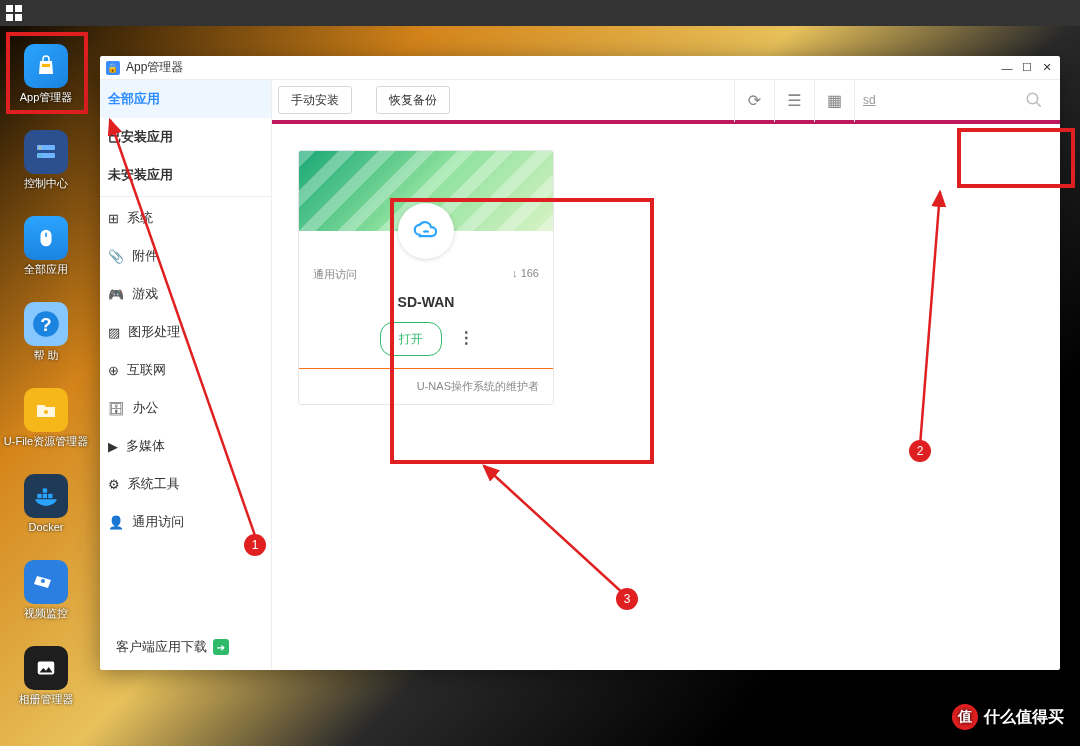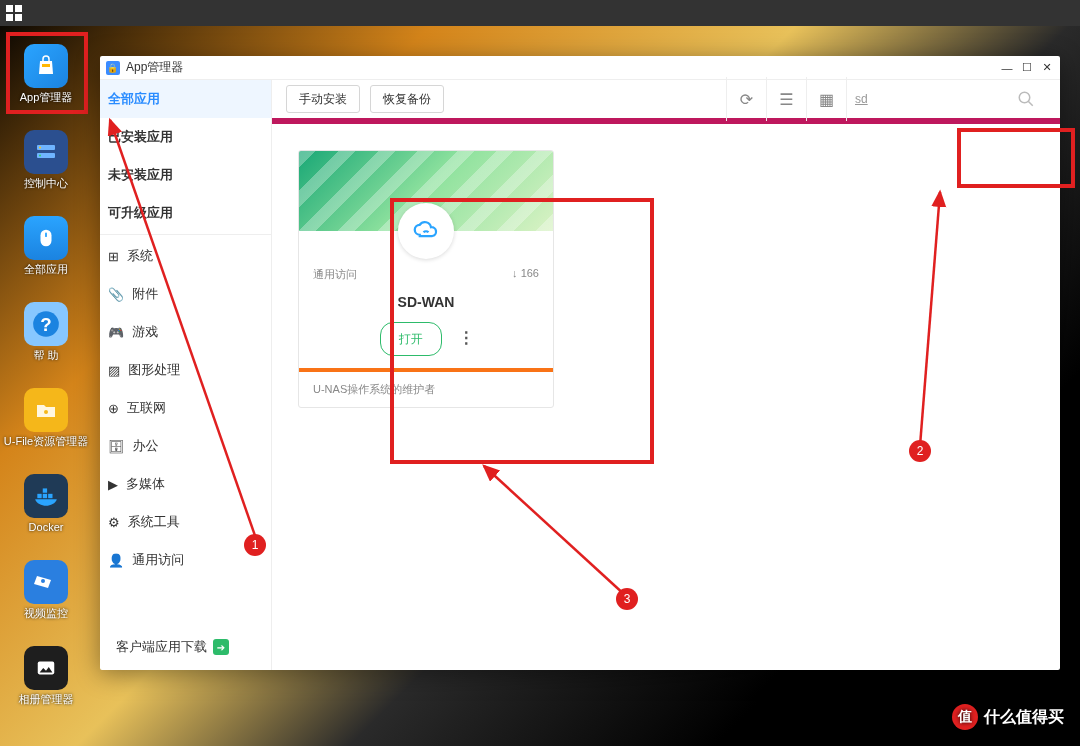--- a/index.html
+++ b/index.html
@@ -28,37 +28,37 @@
 .winbtn{width:14px;height:14px;display:flex;align-items:center;justify-content:center;cursor:pointer;font-size:11px;color:#333;}
 .body{flex:1;display:flex;min-height:0;}
 .sidebar{width:172px;border-right:1px solid #eee;display:flex;flex-direction:column;position:relative;}
 .side-item{height:38px;display:flex;align-items:center;padding:0 8px;font-size:13px;color:#333;cursor:pointer;gap:8px;}
 .side-item.active{color:#2a8cff;background:#eef6ff;}
 .side-item.bold{font-weight:600;}
 .side-divider{height:1px;background:#eee;margin:2px 0;}
 .side-foot{margin-top:auto;height:46px;display:flex;align-items:center;padding:0 16px;font-size:13px;color:#333;gap:6px;}
 .side-foot .go{width:16px;height:16px;background:#2dbb6a;border-radius:3px;display:flex;align-items:center;justify-content:center;color:#fff;font-size:10px;}
 .main{flex:1;display:flex;flex-direction:column;}
-.toolbar{height:44px;display:flex;align-items:center;padding:0 14px;gap:10px;border-bottom:6px solid #be185d;}
+.toolbar{height:44px;display:flex;align-items:center;padding:0 6px;gap:24px;border-bottom:4px solid #be185d;}
 .tbtn{height:28px;padding:0 12px;border:1px solid #d6d6d6;border-radius:3px;background:#fff;font-size:12px;color:#333;cursor:pointer;display:flex;align-items:center;}
 .tool-right{margin-left:auto;display:flex;align-items:center;gap:0;}
 .ticon{width:40px;height:44px;display:flex;align-items:center;justify-content:center;border-left:1px solid #eee;cursor:pointer;color:#888;font-size:16px;}
 .search-wrap{width:160px;height:44px;display:flex;align-items:center;border-left:1px solid #eee;}
 .search-input{flex:1;height:30px;border:none;padding:0 8px;font-size:12px;color:#999;outline:none;text-decoration:underline;}
 .content{flex:1;padding:26px;overflow:auto;}
 .card{width:256px;border:1px solid #e6e6e6;border-radius:3px;overflow:hidden;background:#fff;}
 .card-head{height:80px;background:linear-gradient(135deg,#1aa876 0%,#8fe29e 50%,#d9f2c4 100%);position:relative;}
 .card-head::before{content:"";position:absolute;inset:0;background:repeating-linear-gradient(135deg,rgba(255,255,255,.3) 0 12px,transparent 12px 28px);}
 .cloud-badge{position:absolute;left:50%;bottom:-28px;transform:translateX(-50%);width:56px;height:56px;border-radius:50%;background:#fff;display:flex;align-items:center;justify-content:center;box-shadow:0 1px 4px rgba(0,0,0,.15);}
 .card-body{padding:36px 14px 12px;text-align:center;}
 .card-row{display:flex;justify-content:space-between;font-size:11px;color:#888;}
 .card-title{font-size:14px;color:#333;font-weight:600;margin:12px 0 12px;}
 .open-btn{display:inline-flex;align-items:center;height:26px;padding:16px 18px;border:1px solid #2dbb6a;color:#2dbb6a;border-radius:13px;font-size:12px;cursor:pointer;}
 .more{display:inline-block;margin-left:12px;color:#555;cursor:pointer;letter-spacing:-2px;font-weight:bold;}
-.card-foot{border-top:4px solid #f97316;padding:10px 14px;font-size:11px;color:#888;text-align:left;}
+.card-foot{border-top:1px solid #f97316;padding:10px 14px;font-size:11px;color:#888;text-align:right;}
 .red-box-card{position:absolute;left:390px;top:198px;width:264px;height:266px;border:4px solid #e02020;}
 .red-box-search{position:absolute;left:957px;top:128px;width:118px;height:60px;border:4px solid #e02020;}
 .marker{position:absolute;width:22px;height:22px;border-radius:50%;background:#e02020;color:#fff;font-size:12px;display:flex;align-items:center;justify-content:center;}
 .arrow{position:absolute;pointer-events:none;}
 .watermark{position:absolute;right:16px;bottom:16px;display:flex;align-items:center;gap:6px;color:#fff;font-size:16px;font-weight:bold;text-shadow:0 0 4px #000;}
 .wm-badge{width:26px;height:26px;border-radius:50%;background:#e02020;display:flex;align-items:center;justify-content:center;color:#fff;font-size:14px;font-weight:bold;}
 </style>
 </head>
 <body>
 
@@ -168,23 +168,20 @@
   <div class="body">
     <div class="sidebar">
       <div class="side-item active bold">
           <span>全部应用</span>
         </div>
       <div class="side-item bold">
           <span>已安装应用</span>
         </div>
       <div class="side-item bold">
           <span>未安装应用</span>
-        </div>
-      <div class="side-item bold">
-          <span>可升级应用</span>
         </div>
       <div class="side-divider"></div>
       <div class="side-item">
           <span>⊞</span>
           <span>系统</span>
         </div>
       <div class="side-item">
           <span>📎</span>
           <span>附件</span>
         </div>

